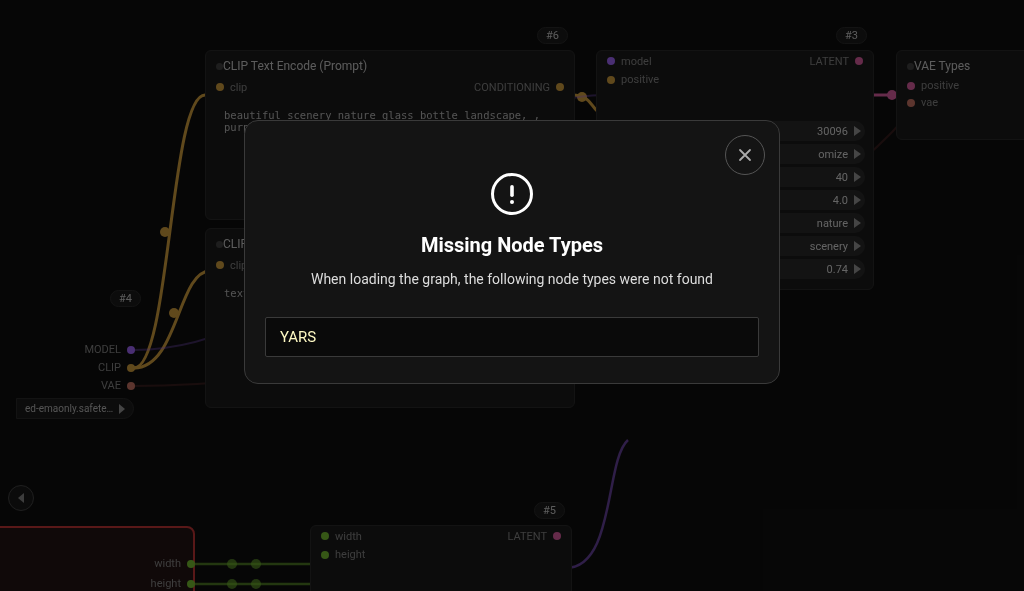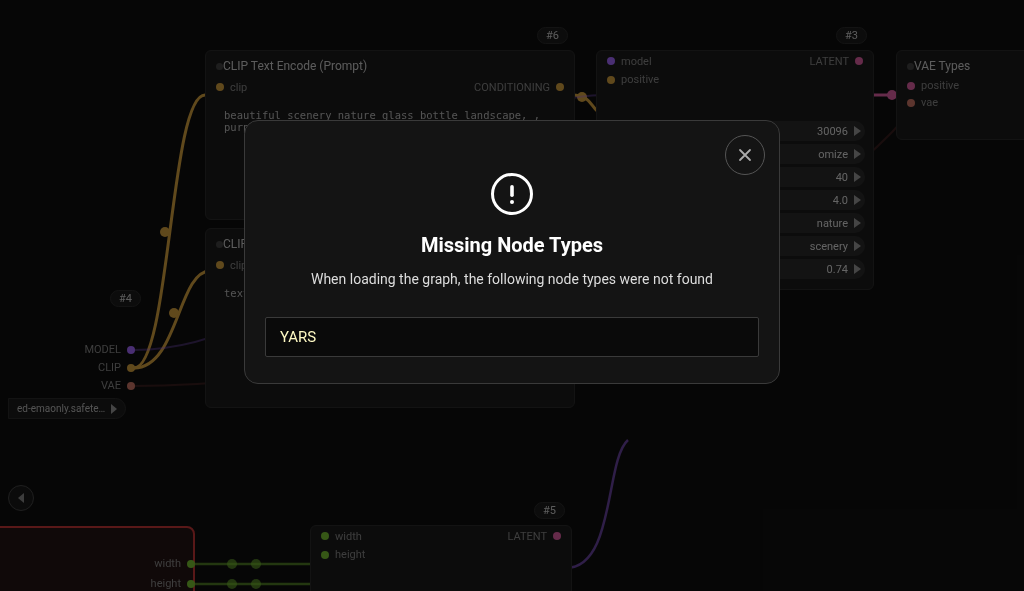--- a/index.html
+++ b/index.html
@@ -127,21 +127,21 @@
     <span class="dot" style="background:var(--purple)"></span>
 </div>
 <div class="floating-port" style="top:361px; left:80px; justify-content:flex-end; width:55px;">
   <span>CLIP</span>
     <span class="dot" style="background:var(--orange)"></span>
 </div>
 <div class="floating-port" style="top:379px; left:80px; justify-content:flex-end; width:55px;">
   <span>VAE</span>
     <span class="dot" style="background:#c76"></span>
 </div>
-<div class="small-node" style="top:398px; left:8px; border-top-left-radius:0;border-bottom-left-radius:0;align-items:flex-end;">
+<div class="small-node" style="top:398px; left:16px; border-top-left-radius:0;border-bottom-left-radius:0;align-items:flex-end;">
   <span>ed-emaonly.safete…</span>
   <span style="display:inline-block;width:0;height:0;border-top:5px solid transparent;border-bottom:5px solid transparent;border-left:6px solid #9a9a9a;"></span>
 </div>
 
 <div class="node" style="top:50px; left:205px; width:370px; height:170px;">
   <div class="badge">#6</div>
   <div class="node-header">
     <span class="dot"></span>
     <span>CLIP Text Encode (Prompt)</span>
   </div>

